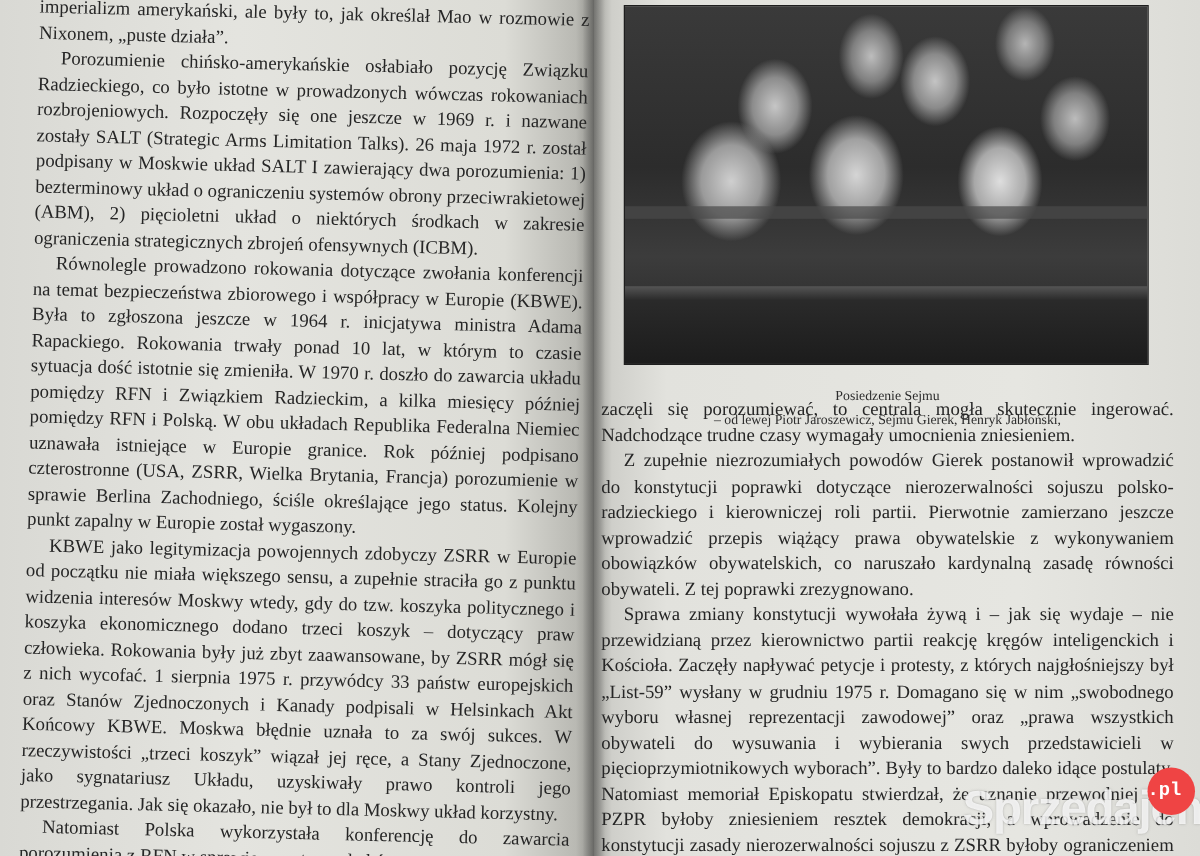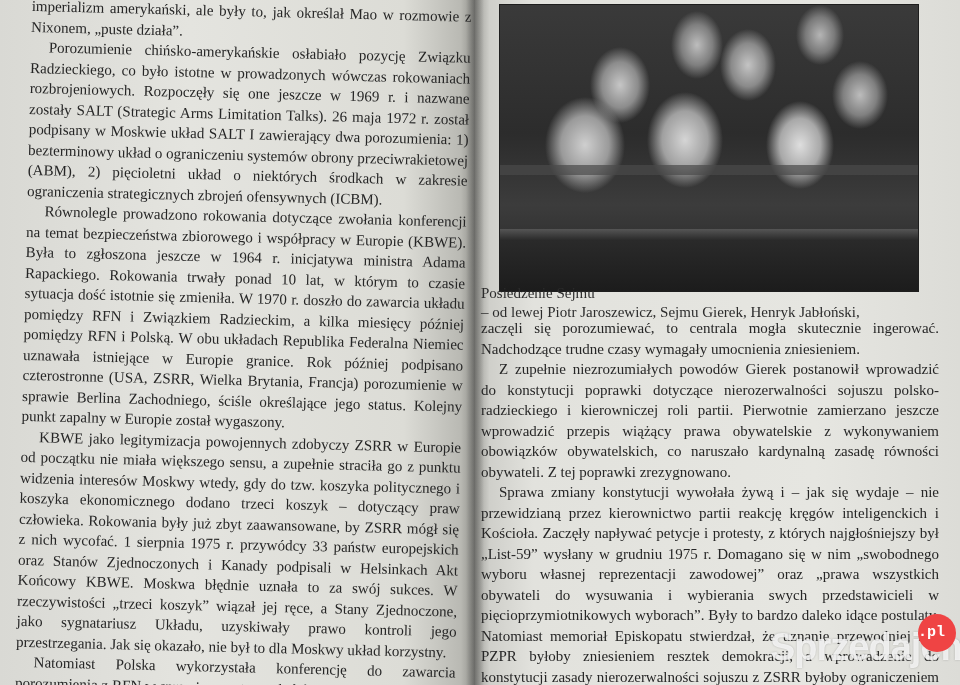--- a/index.html
+++ b/index.html
@@ -19,21 +19,21 @@
     radial-gradient(ellipse 30px 38px at 120px 80px,#c6c6c6 0%,#8c8c8c 60%,rgba(0,0,0,0) 100%),
     radial-gradient(ellipse 34px 44px at 300px 140px,#dedede 0%,#a8a8a8 60%,rgba(0,0,0,0) 100%),
     radial-gradient(ellipse 28px 36px at 248px 60px,#c4c4c4 0%,#8a8a8a 60%,rgba(0,0,0,0) 100%),
     radial-gradient(ellipse 26px 34px at 197px 40px,#bdbdbd 0%,#7f7f7f 60%,rgba(0,0,0,0) 100%),
     radial-gradient(ellipse 28px 34px at 360px 90px,#bcbcbc 0%,#808080 60%,rgba(0,0,0,0) 100%),
     radial-gradient(ellipse 24px 30px at 320px 30px,#b5b5b5 0%,#7a7a7a 60%,rgba(0,0,0,0) 100%),
     linear-gradient(180deg,#3a3a3a 0%,#2c2c2c 45%,#3c3c3c 70%,#232323 100%);
     border:1px solid #1e1e1e;}
   .photo .bench{position:absolute;left:0;bottom:0;width:100%;height:62px;background:linear-gradient(180deg,#555 0%,#2a2a2a 18%,#1c1c1c 100%);}
   .photo .bench2{position:absolute;left:0;top:160px;width:100%;height:10px;background:#4a4a4a;opacity:.7;}
-  .caption{position:absolute;left:6px;top:284px;width:458px;font-size:15px;line-height:19px;color:#2c2c2c;}
+  .caption{position:absolute;left:6px;top:308px;width:458px;font-size:11px;line-height:19px;text-align:center;color:#2c2c2c;}
   .caption div{white-space:nowrap;}
   .watermark{position:absolute;left:770px;top:614px;width:190px;height:60px;pointer-events:none;}
   .wm-text{position:absolute;left:0;top:12px;font-family:"Liberation Sans","DejaVu Sans",sans-serif;font-weight:bold;font-size:38px;color:rgba(255,255,255,.78);letter-spacing:-1px;text-shadow:0 0 2px rgba(120,120,120,.5);}
   .wm-badge{position:absolute;left:148px;top:0;width:38px;height:38px;border-radius:50%;background:#ef4444;color:#fff;font-family:Liberation Mono, monospace;font-weight:bold;font-size:15px;line-height:38px;text-align:left;}
 </style>
 </head>
 <body>
 
 <div class="page left-page">
   <div class="col left-col">

